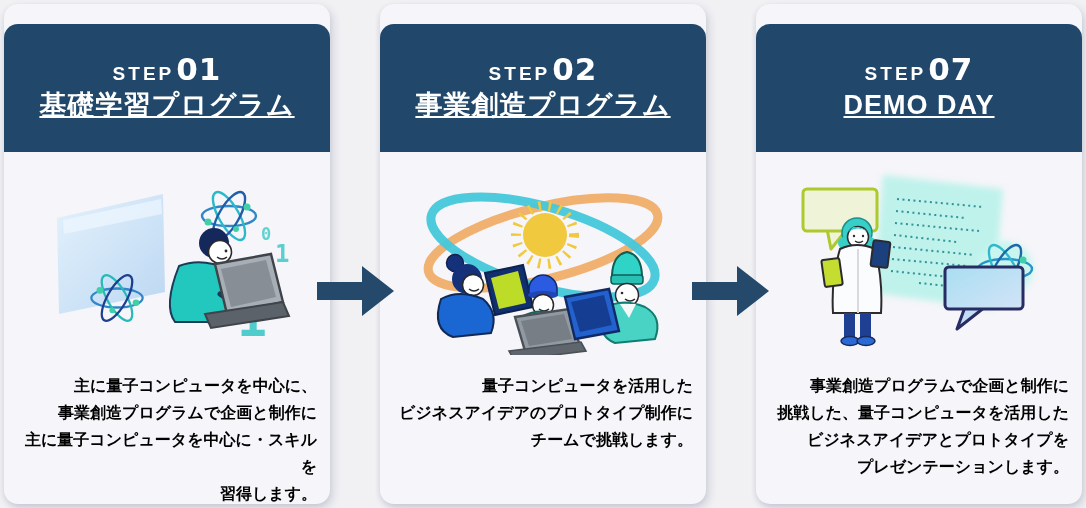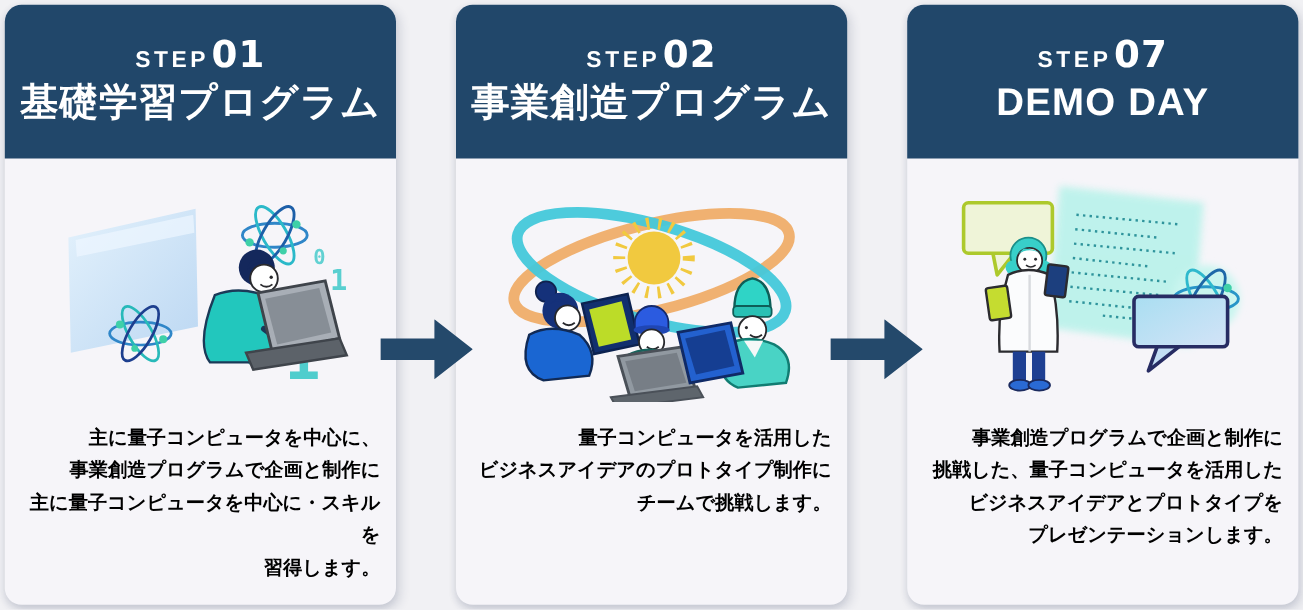--- a/index.html
+++ b/index.html
@@ -14,26 +14,26 @@
     position:absolute;top:4px;width:326px;height:500px;
     background:#f6f5f9;border-radius:14px;
     box-shadow:3px 4px 9px rgba(40,50,90,.16), -1px 2px 5px rgba(40,50,90,.08);
     display:flex;flex-direction:column;
   }
   .card-1{left:4px;} .card-2{left:380px;} .card-3{left:756px;}
   .card-header{
     height:128px;flex:0 0 128px;
     background:#21476a;border-radius:14px 14px 0 0;
     display:flex;flex-direction:column;align-items:center;justify-content:center;
-    color:#ffffff;row-gap:4px;
+    color:#ffffff;row-gap:4px;margin-top:20px;
   }
   .step-line{display:flex;align-items:baseline;column-gap:2px;line-height:1;}
   .step-word{font-size:19px;font-weight:700;letter-spacing:3px;}
   .step-num{font-size:31px;font-weight:700;letter-spacing:1px;font-family:"DejaVu Sans","Liberation Sans",sans-serif;}
-  .card-title{font-size:32px;font-weight:700;letter-spacing:1px;line-height:1.2;}
+  .card-title{font-size:27px;font-weight:700;letter-spacing:1px;line-height:1.2;text-decoration:underline;}
   .card-illustration{
     height:216px;flex:0 0 216px;
     display:flex;align-items:center;justify-content:center;
   }
   .card-desc{
     padding:4px 13px 0 13px;text-align:right;
     font-size:16px;font-weight:700;line-height:27px;color:#000000;
   }
   .arrow{position:absolute;top:266px;width:77px;height:50px;}
   .arrow-1{left:317px;} .arrow-2{left:692px;}

